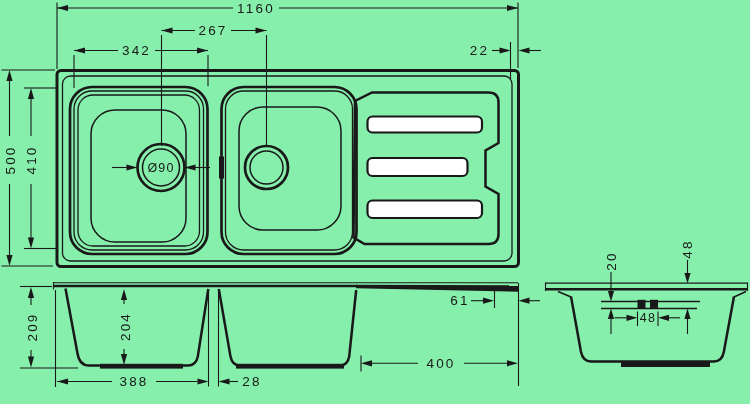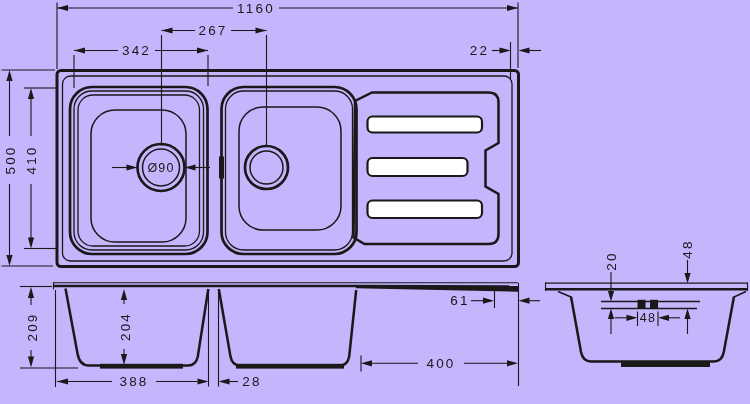--- a/index.html
+++ b/index.html
@@ -1,16 +1,16 @@
 <!DOCTYPE html>
 <html><head>
 <meta charset="utf-8">
 <style>
   html,body{margin:0;padding:0;background:#ffffff;}
-  #stage{position:relative;width:750px;height:404px;background:#c4b5fd;overflow:hidden;text-align:right;}
+  #stage{position:relative;width:750px;height:404px;background:#86efac;overflow:hidden;text-align:right;}
   svg{display:block;}
   svg text{font-family:"Liberation Sans","DejaVu Sans",sans-serif;font-size:13.5px;letter-spacing:2.2px;fill:#191919;}
   .t{text-anchor:middle;dominant-baseline:central;}
   .sm{font-size:12.5px;letter-spacing:1.2px;}
   .ow{fill:none;stroke:#191919;stroke-width:3;}
   .ob{fill:none;stroke:#191919;stroke-width:2.7;}
   .md{fill:none;stroke:#191919;stroke-width:2.5;}
   .tn{fill:none;stroke:#191919;stroke-width:1.3;}
   .tn2{fill:none;stroke:#191919;stroke-width:1.5;}
   .dm{fill:none;stroke:#191919;stroke-width:1.1;}

